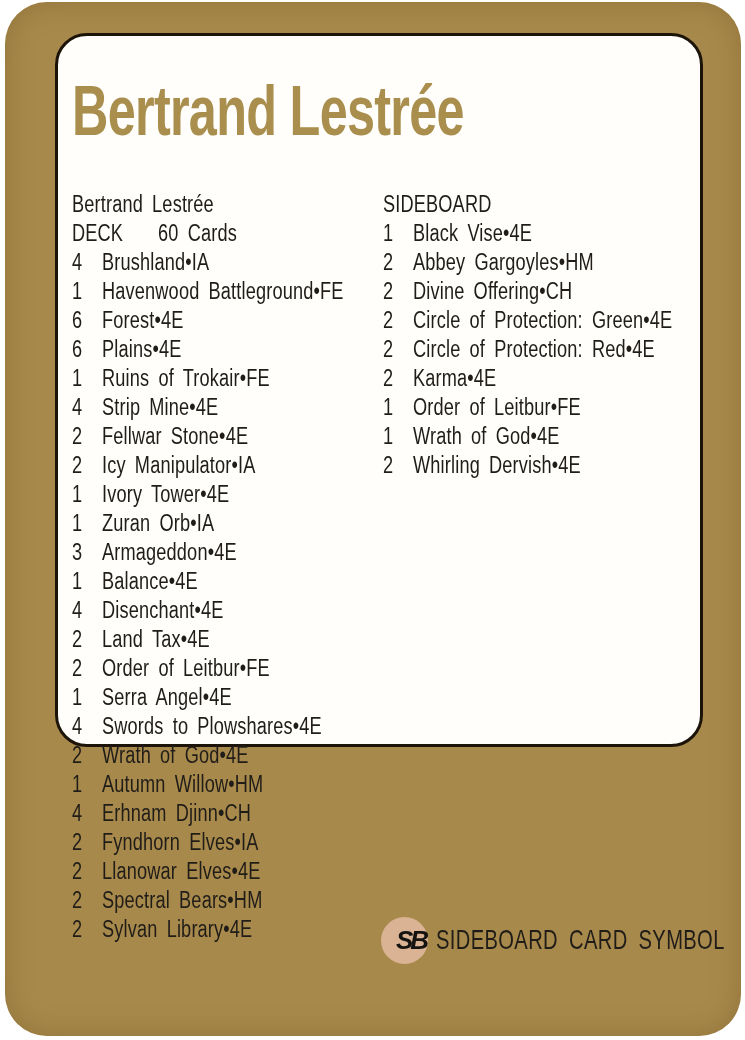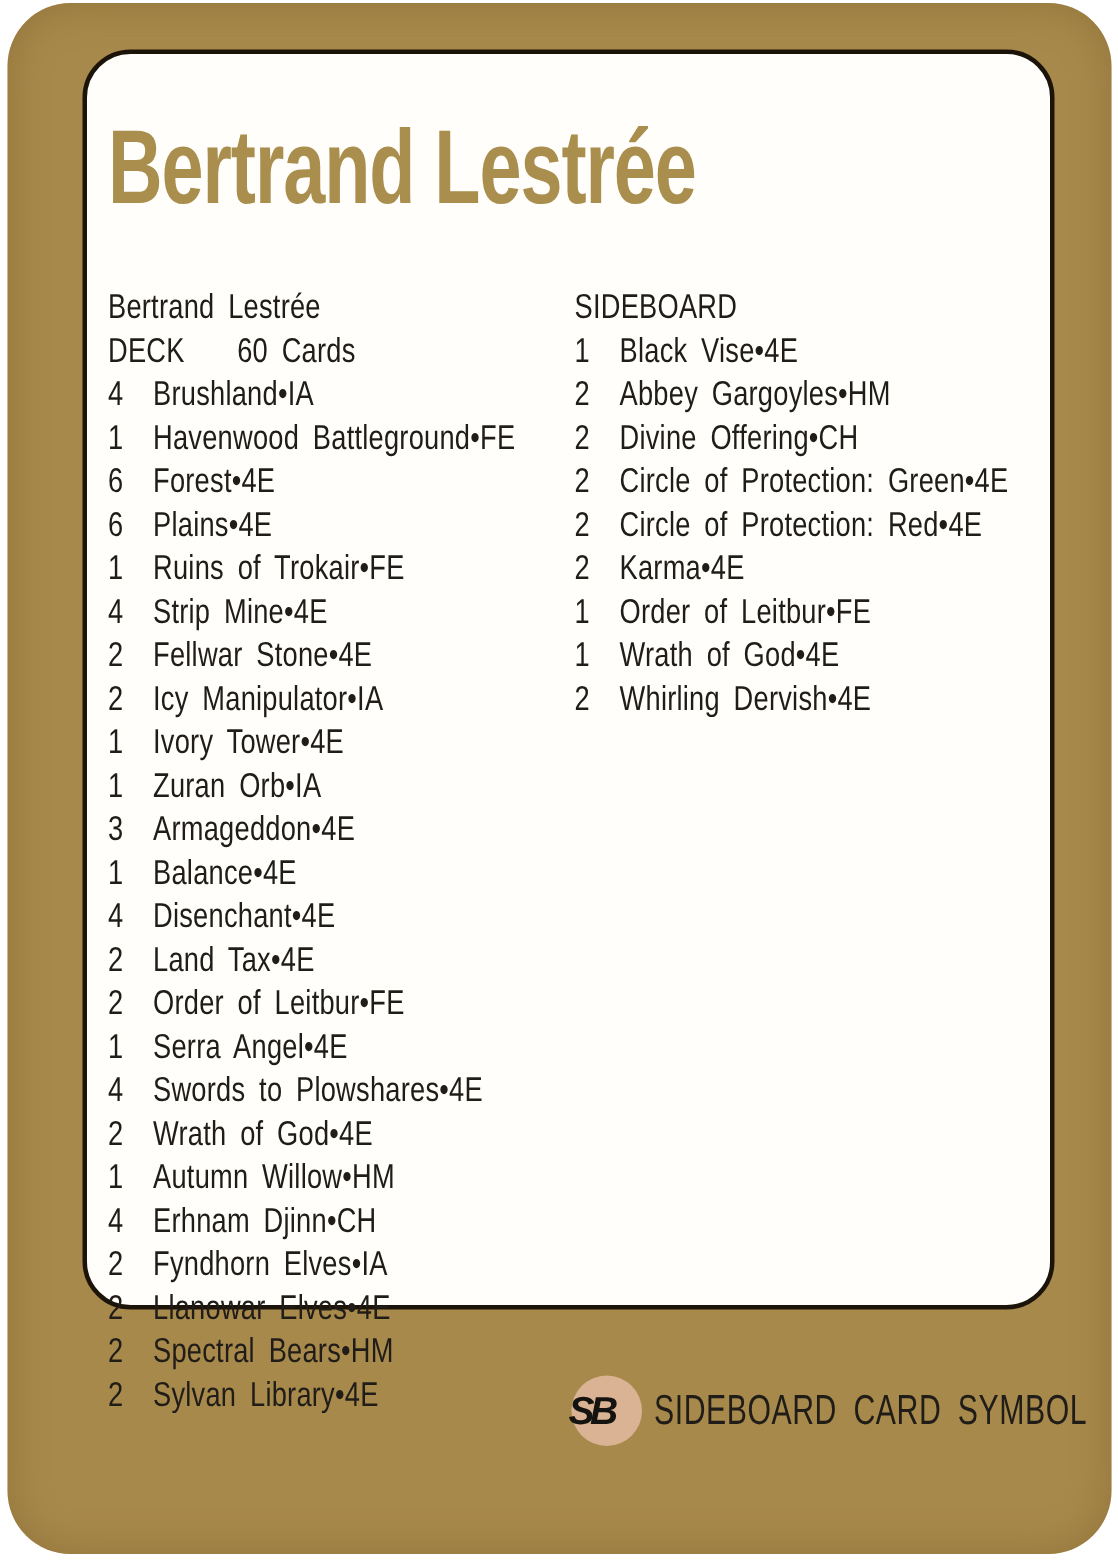--- a/index.html
+++ b/index.html
@@ -16,21 +16,21 @@
     left: 5px; top: 2px;
     width: 736px; height: 1034px;
     background: var(--border-gold, #a8894c);
     border-radius: 42px;
     box-shadow: inset 0 0 28px rgba(120,90,35,0.45);
   }
 
   .inner {
     position: absolute;
     left: 50px; top: 31px;
-    width: 648px; height: 840px;
+    width: 648px; height: 714px;
     box-sizing: border-box;
     background: var(--face-white, #fffefb);
     border: 3px solid var(--outline-black, #1d1409);
     border-radius: 32px;
   }
 
   .title {
     position: absolute;
     left: 14px; top: 40px;
     margin: 0;
@@ -70,21 +70,21 @@
     height: 48px;
     display: flex;
     align-items: center;
   }
   .sb-circle {
     width: 47px; height: 47px;
     border-radius: 50%;
     background: var(--sb-circle, #d9b394);
     display: flex;
     align-items: center;
-    justify-content: flex-start;
+    justify-content: flex-end;
     flex: 0 0 auto;
   }
   .sb-text {
     font-weight: bold;
     font-style: italic;
     font-size: 26px;
     letter-spacing: -3px;
     color: #151310;
     transform: translateX(-2px);
   }

